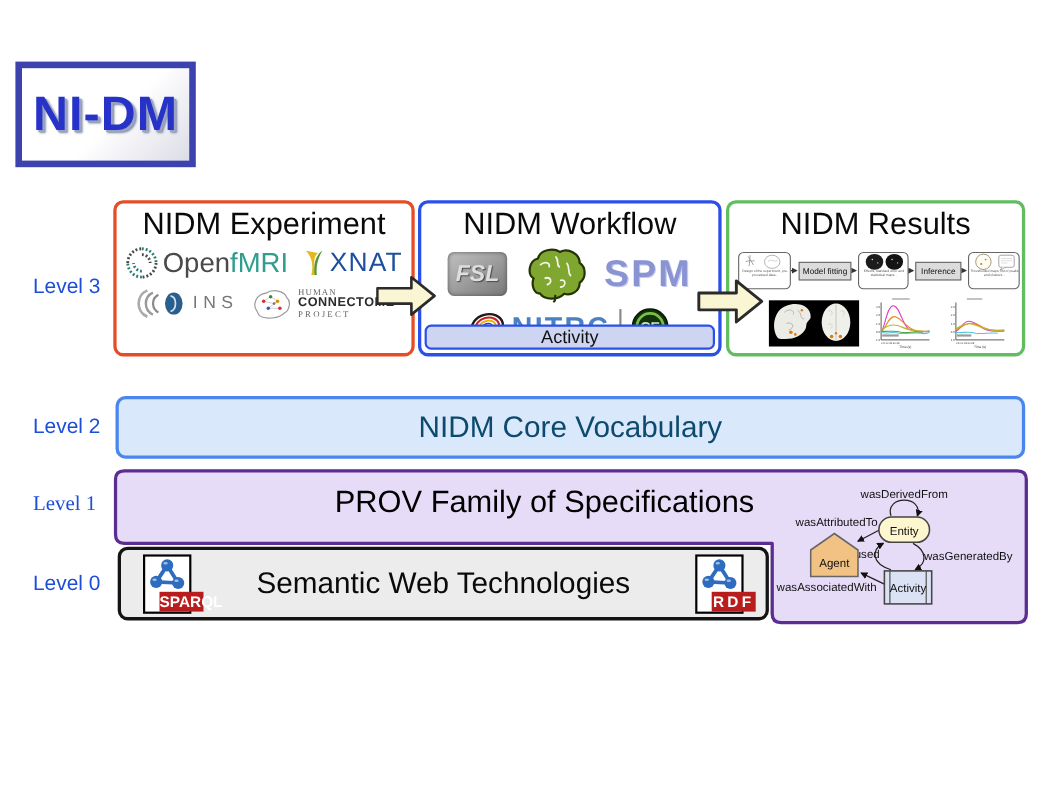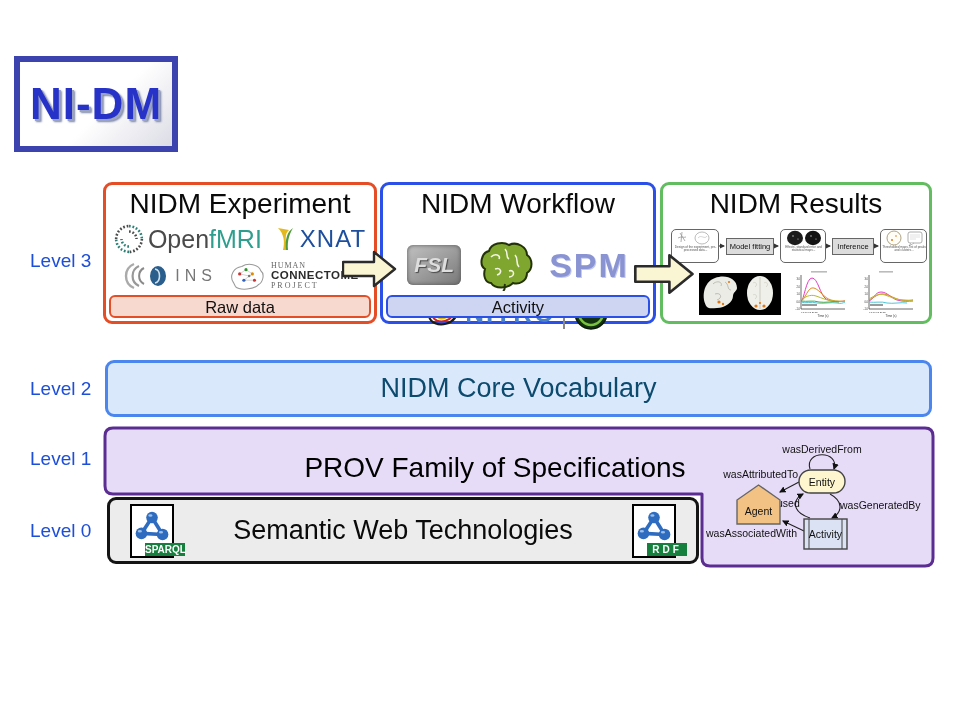--- a/index.html
+++ b/index.html
@@ -55,49 +55,49 @@
     transform:scale(.5);transform-origin:0 0;color:#555;text-align:center;}
   .fstep{position:absolute;background:#DCDCDC;border:1px solid #666;font-size:7.5px;color:#111;
     display:flex;align-items:center;justify-content:center;box-sizing:border-box;}
 
   
   .lvl2-box{position:absolute;left:105px;top:360px;width:827px;height:57px;box-sizing:border-box;
     background:#D9E8FB;border:3px solid #4A86EE;border-radius:9px;
     display:flex;align-items:center;justify-content:center;font-size:27px;color:#0c4a6e;}
 
   
-  .prov-title{position:absolute;left:105px;top:452px;width:780px;text-align:center;
+  .prov-title{position:absolute;left:105px;top:440px;width:780px;text-align:center;
     font-size:28px;color:#000;z-index:2;}
 
   
   .lvl0-box{position:absolute;left:107px;top:497px;width:592px;height:67px;box-sizing:border-box;
     background:#ECECEC;border:3px solid #141414;border-radius:9px;z-index:3;
     display:flex;align-items:center;justify-content:space-between;padding:0 20px;}
   .lvl0-title{font-size:27px;color:#0a0a0a;}
   .w3badge{width:44px;height:54px;background:#fff;border:2px solid #000;box-sizing:border-box;
     display:flex;flex-direction:column;align-items:center;justify-content:flex-end;}
-  .w3badge .blabel{width:100%;background:#15803d;color:#fff;font-size:10px;font-weight:bold;
+  .w3badge .blabel{width:100%;background:#b91c1c;color:#fff;font-size:14px;font-weight:bold;
     text-align:center;padding:1px 0;margin-left:26px;}
   .blabel.rdf{letter-spacing:3px;}
 
   .abs{position:absolute;}
   svg text{font-family:"Liberation Sans",sans-serif;}
 </style>
 </head>
 <body>
 
 <div class="canvas">
 
   <div class="nidm-logo">
     <span>NI-DM</span>
   </div>
 
   <div class="lvl-label" style="top:250px;">Level 3</div>
   <div class="lvl-label" style="top:378px;">Level 2</div>
-  <div class="lvl-label" style="top:448px;">Level 1</div>
+  <div class="lvl-label" style="top:448px;font-family:Liberation Serif, serif;">Level 1</div>
   <div class="lvl-label" style="top:520px;">Level 0</div>
 
   <div class="box" id="exp">
     <div class="box-title">NIDM Experiment</div>
     <div class="logo-row" style="margin-top:4px;gap:4px;">
       <svg width="30" height="30" viewBox="0 0 28 28">
         <g fill="none" stroke-width="2.4" stroke-dasharray="1.6 1.7">
           <path d="M14,2 A12,12 0 0 1 26,14" stroke="#2A7F74"></path>
           <path d="M26,14 A12,12 0 0 1 14,26" stroke="#4a4a4a"></path>
           <path d="M14,26 A12,12 0 0 1 2,14" stroke="#2A7F74"></path>
@@ -141,26 +141,25 @@
           <circle cx="26" cy="18" r="1.5" fill="#CC3333"></circle>
             <circle cx="21" cy="14" r="1.2" fill="#777"></circle>
         </svg>
         <span class="hcp-block">
           <div class="hcp-1">HUMAN</div>
           <div class="hcp-2">CONNECTOME</div>
           <div class="hcp-3">PROJECT</div>
         </span>
       </span>
     </div>
-    <div class="strip">Raw data</div>
   </div>
 
   <div class="box" id="wf">
     <div class="box-title">NIDM Workflow</div>
-    <div class="logo-row" style="margin-top:19px;gap:14px;">
+    <div class="logo-row" style="margin-top:3px;gap:14px;">
       <span class="fsl-chip">
           <span>FSL</span>
         </span>
       <svg width="60" height="52" viewBox="0 0 60 52">
         <path d="M10,30 C4,26 6,14 14,12 C16,4 28,2 34,6 C42,2 52,8 52,16 C58,20 58,30 52,34 C52,42 44,46 38,44 C32,50 20,50 16,44 C10,44 8,36 10,30 Z" fill="#7FA62F" stroke="#233307" stroke-width="2"></path>
         <g fill="none" stroke="#F3F3E2" stroke-width="1.6">
           <path d="M16,18 C20,14 26,16 24,20"></path>
             <path d="M30,10 C34,14 30,18 34,20"></path>
           <path d="M40,16 C44,20 40,24 44,28"></path>
             <path d="M20,30 C26,28 28,34 22,36"></path>

